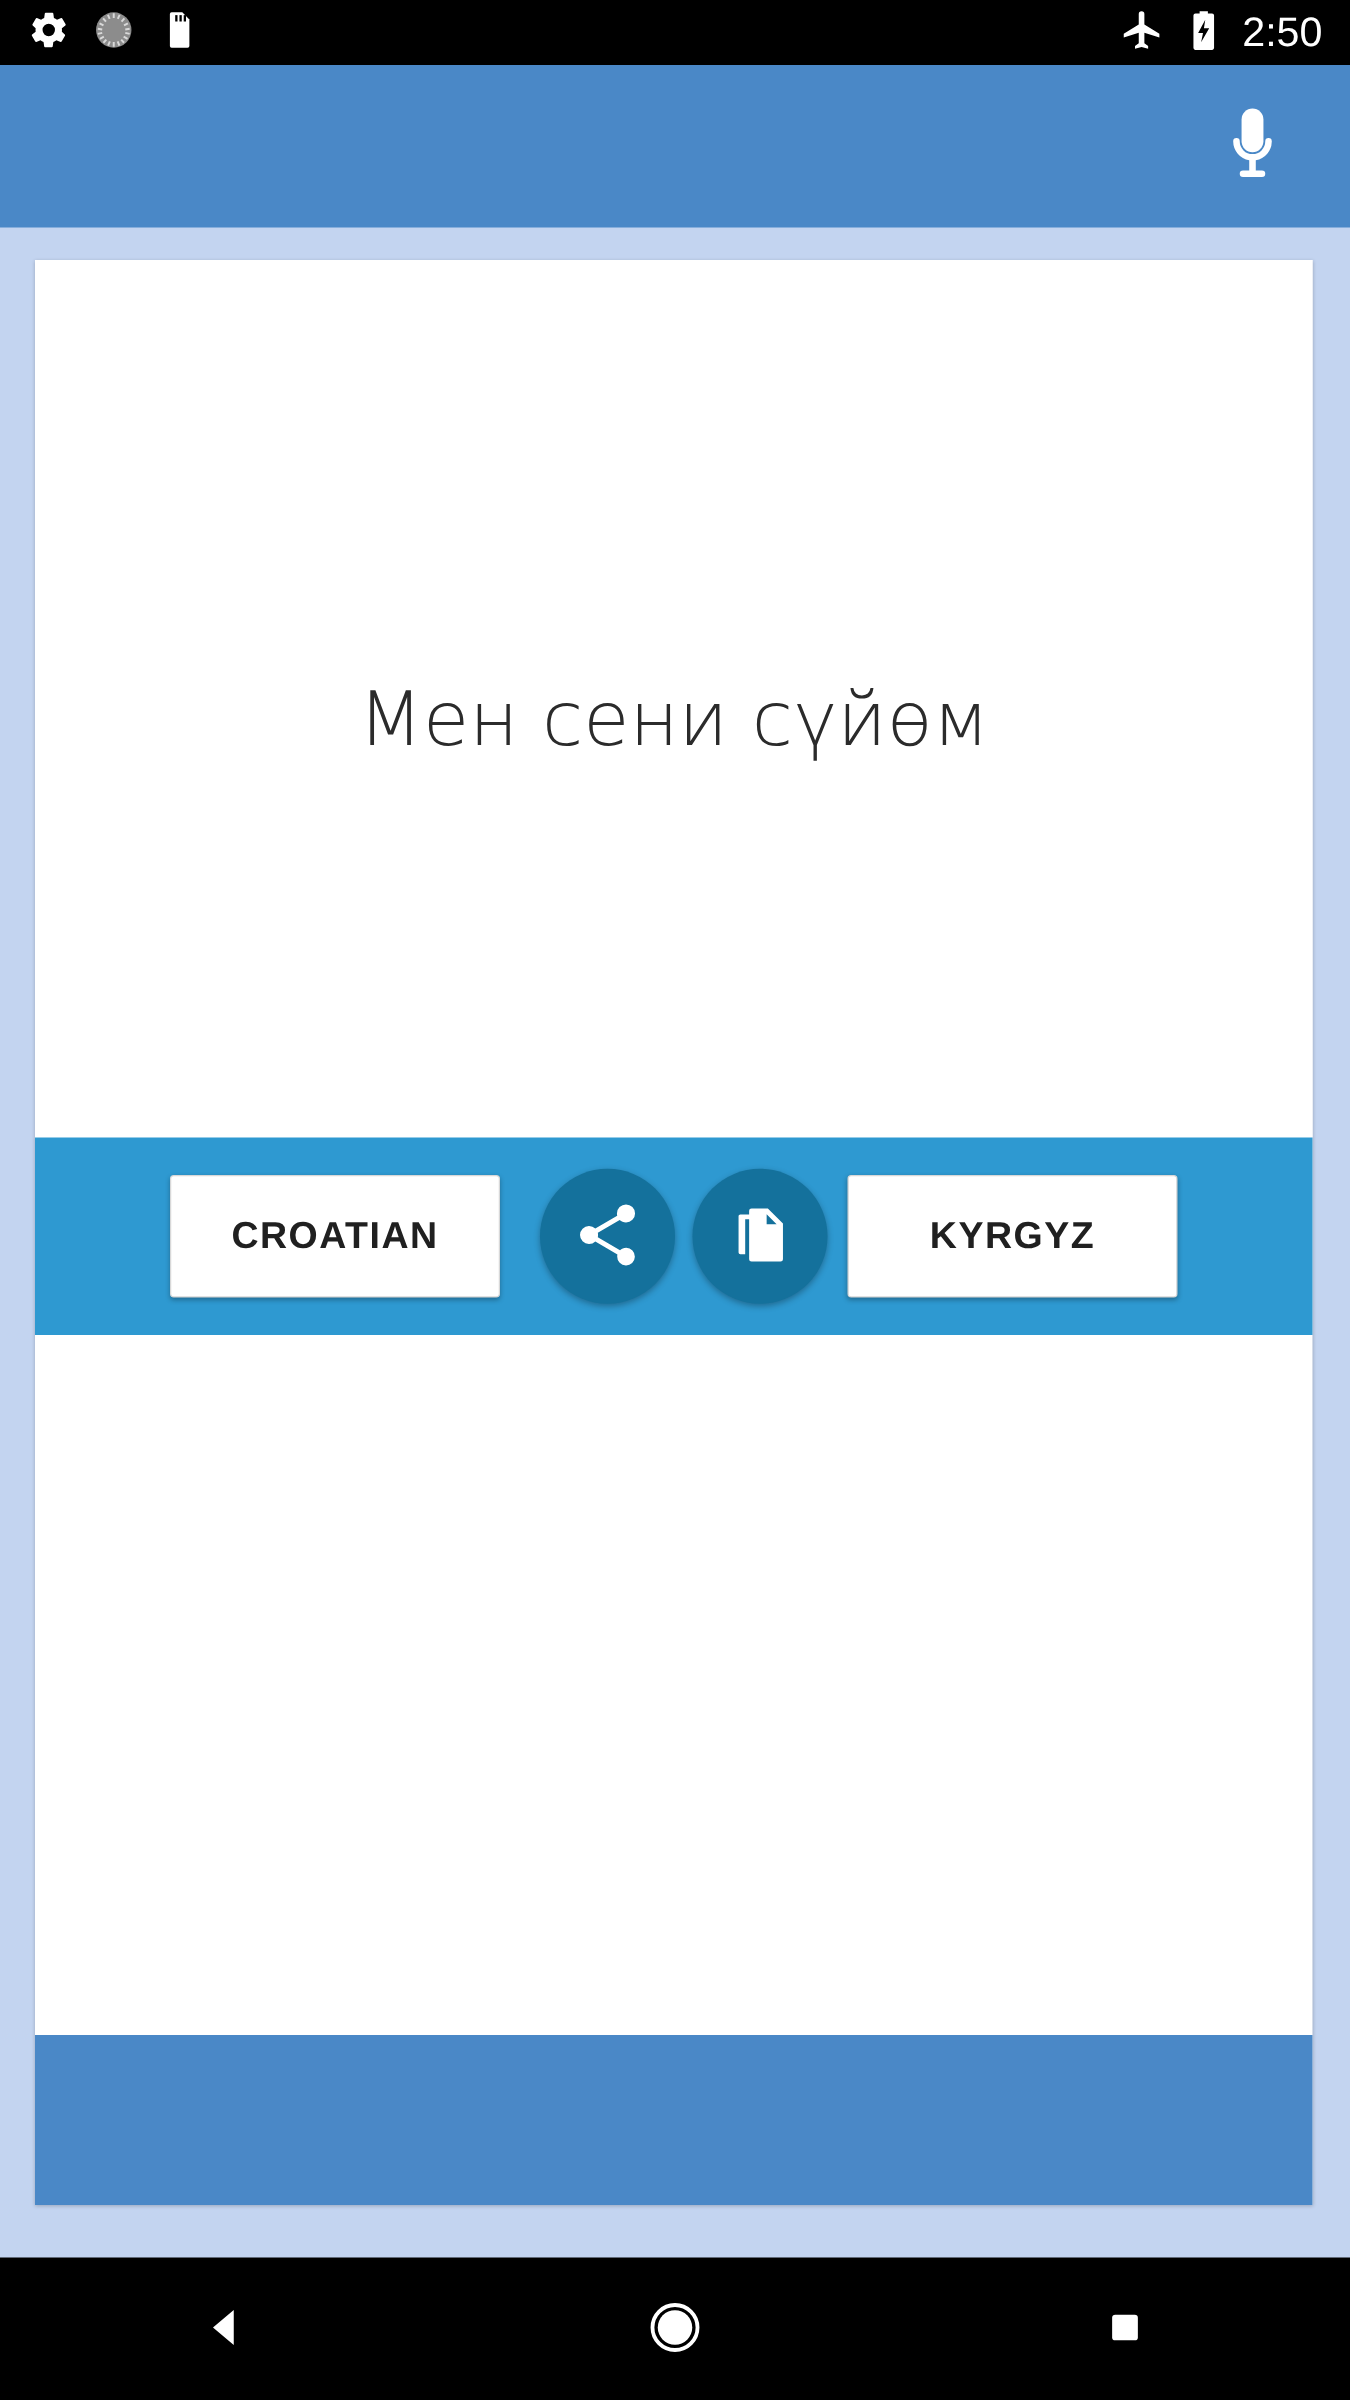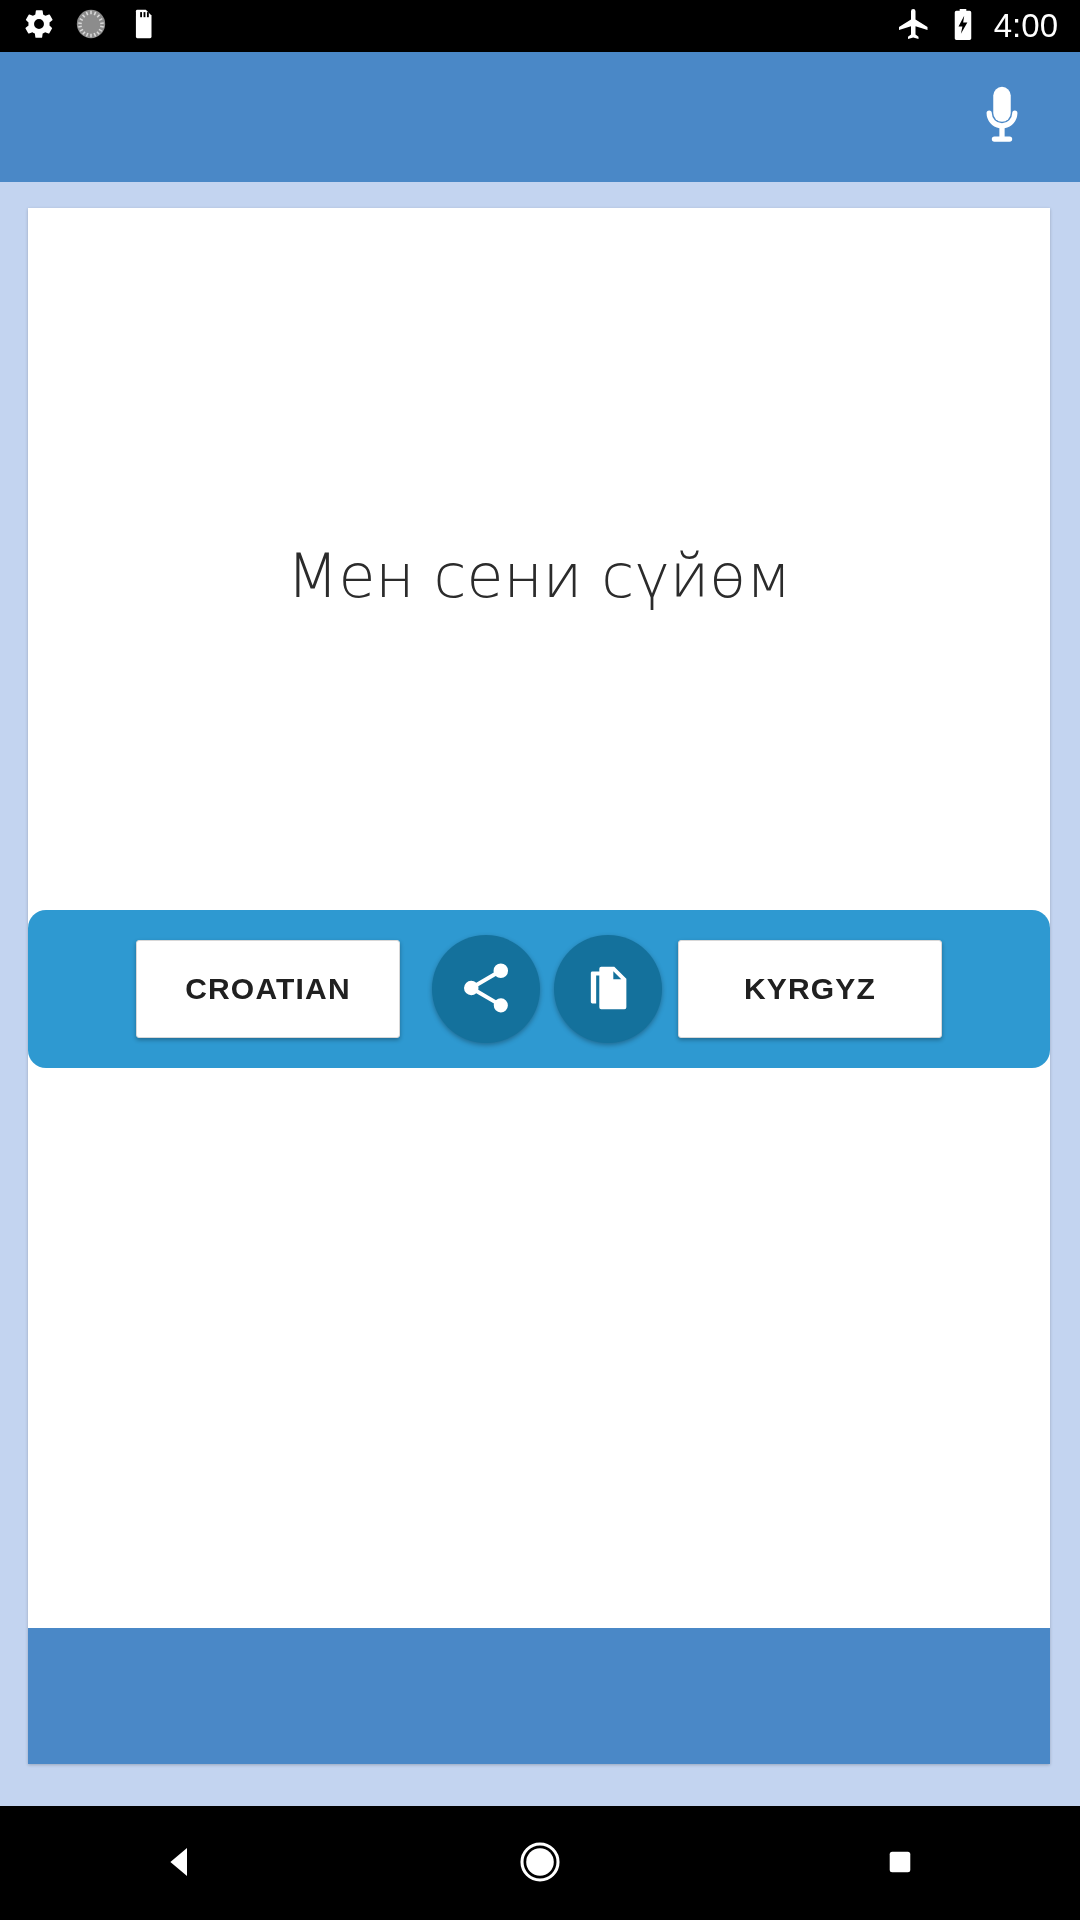--- a/index.html
+++ b/index.html
@@ -117,21 +117,20 @@
     position: absolute;
     left: 0;
     top: 702px;
     width: 1022px;
     height: 158px;
     background: #2e99d1;
     display: flex;
     align-items: center;
     justify-content: center;
     gap: 0;
-    border-radius: 18px;
   }
   .lang-btn {
     width: 264px;
     height: 98px;
     background: #ffffff;
     border: 1px solid #d8d8d8;
     border-radius: 3px;
     box-shadow: 0 2px 4px rgba(0,0,0,0.30);
     font-family: "Liberation Sans", sans-serif;
     font-size: 30px;
@@ -270,21 +269,21 @@
         <svg width="36" height="36" viewBox="0 0 24 24">
           <path fill="#ffffff" d="M21 16v-2l-8-5V3.5a1.5 1.5 0 0 0-3 0V9l-8 5v2l8-2.5V19l-2 1.5V22l3.5-1 3.5 1v-1.5L13 19v-5.5L21 16z"></path>
         </svg>
       </span>
       <span class="sb-icon">
         <svg width="30" height="36" viewBox="0 0 14 24">
           <path fill="#ffffff" d="M9.2 2H4.8v1.2H2.6A1.1 1.1 0 0 0 1.5 4.3v17.2c0 .6.5 1.1 1.1 1.1h8.8c.6 0 1.1-.5 1.1-1.1V4.3a1.1 1.1 0 0 0-1.1-1.1H9.2V2z"></path>
           <path fill="#000000" d="M7.8 6.5L4 13.6h2.6l-1 4.9L9.9 11H7.1l.7-4.5z"></path>
         </svg>
       </span>
-      <span class="status-clock">4:00</span>
+      <span class="status-clock">2:50</span>
     </div>
   </div>
 
   <div class="app-bar">
     <button class="mic-btn">
       <span>
         <svg width="70" height="70" viewBox="0 0 24 24">
           <path fill="#ffffff" d="M12 14a3 3 0 0 0 3-3V5a3 3 0 0 0-6 0v6a3 3 0 0 0 3 3z"></path>
           <path fill="#ffffff" d="M17.3 11a.9.9 0 0 0-1.8 0 3.5 3.5 0 0 1-7 0 .9.9 0 0 0-1.8 0 5.3 5.3 0 0 0 4.4 5.2V19H9.4a.9.9 0 0 0 0 1.8h5.2a.9.9 0 0 0 0-1.8h-1.7v-2.8a5.3 5.3 0 0 0 4.4-5.2z"></path>
         </svg>

